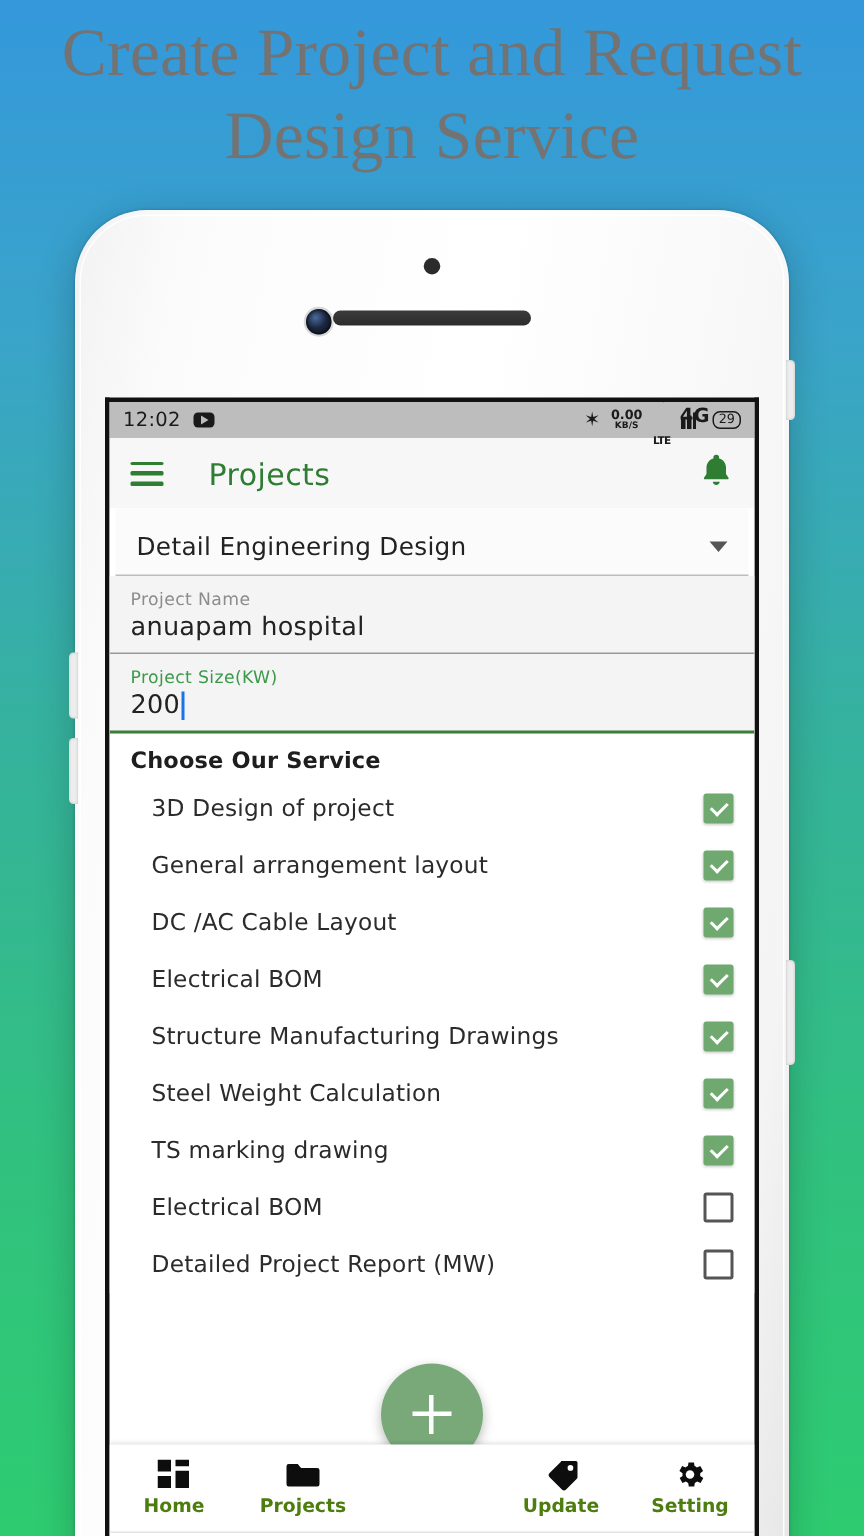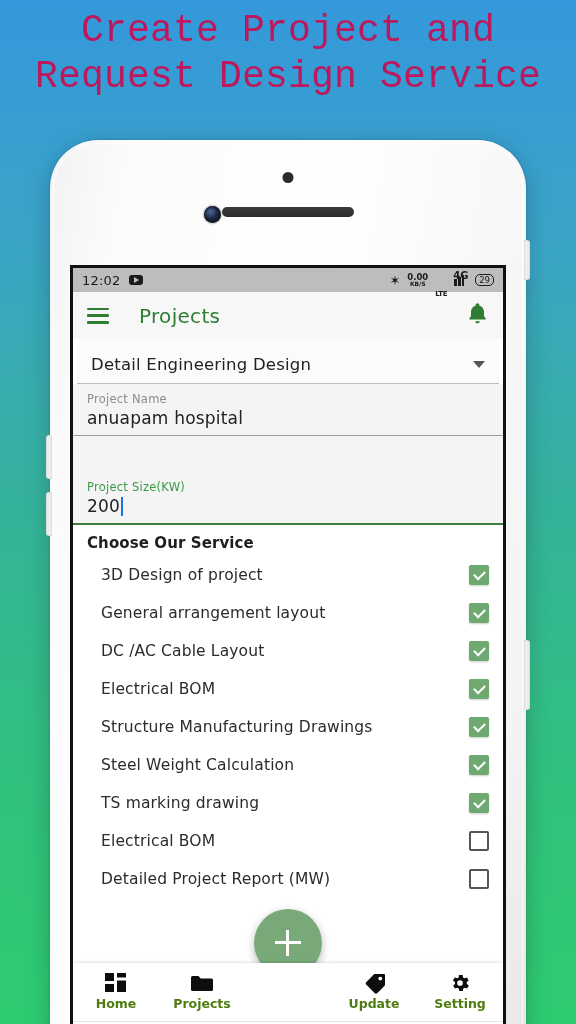--- a/index.html
+++ b/index.html
@@ -6,23 +6,23 @@
   html,body { width:576px; height:1024px; overflow:hidden; }
   body {
     font-family:"DejaVu Sans", sans-serif;
     background:linear-gradient(180deg,#3498db 0%,#3aa4c9 22%,#35b39a 50%,#31c17f 75%,#2ecc71 100%);
     position:relative;
   }
 
   
   .headline{
     position:absolute; top:8px; left:0; width:100%;
-    text-align:center; color:#be185d;
-    font-family:Liberation Mono, monospace;
-    font-size:38px; font-weight:400; line-height:1.22;
+    text-align:center; color:#737373;
+    font-family:Liberation Serif, serif;
+    font-size:45px; font-weight:400; line-height:1.22;
     letter-spacing:.2px;
   }
 
   
   .phone{
     position:absolute; left:50px; top:140px;
     width:476px; height:920px;
     background:linear-gradient(100deg,#f2f2f2 0%,#fbfbfb 12%,#ffffff 45%,#f4f4f4 88%,#e6e6e6 100%);
     border-radius:48px 48px 0 0;
     box-shadow:0 0 2px rgba(0,0,0,.25), 0 6px 26px rgba(0,0,0,.22);
@@ -78,21 +78,21 @@
   .sb-net .n2{ font-size:6px; font-weight:bold; display:block; }
   .sb-volte{ text-align:left; line-height:1; }
   .sb-volte .v1{ font-size:7px; font-weight:bold; display:block; letter-spacing:-.3px;}
   .sb-volte .v2{ font-size:7px; font-weight:bold; display:block; letter-spacing:-.3px;margin-top:21px;}
   .sb-sig{ display:flex; align-items:flex-end; gap:1.2px; height:11px; position:relative; }
   .sb-sig i{ display:block; width:2.6px; background:#1a1a1a; }
   .sb-sig i:nth-child(1){ height:4px; }
   .sb-sig i:nth-child(2){ height:6.5px; }
   .sb-sig i:nth-child(3){ height:9px; }
   .sb-sig i:nth-child(4){ height:11px; }
-  .sb-4g{ position:absolute; top:-5px; left:-1px; font-size:10px; font-weight:bold;text-align:center; }
+  .sb-4g{ position:absolute; top:-5px; left:-1px; font-size:13px; font-weight:bold;text-align:center; }
   .sb-batt{ border:1.4px solid #1a1a1a; border-radius:5px; padding:0 3px;
     font-size:8.5px; height:12px; display:flex; align-items:center; line-height:1;}
 
   
   .appbar{ height:47px; background:#f7f7f7; display:flex; align-items:center; padding:0 14px; }
   .hamburger{ width:22px; height:16px; display:flex; flex-direction:column; justify-content:space-between; cursor:pointer; }
   .hamburger span{ display:block; height:2.5px; background:#2e7d32; border-radius:1px; }
   .app-title{ margin-left:30px; color:#2e7d32; font-size:20px; letter-spacing:.3px; }
   .bell{ margin-left:auto; color:#2e7d32; }
 
@@ -107,21 +107,21 @@
   }
   .drop-value{ font-size:16.5px; color:#222; letter-spacing:.2px; }
   .caret{ margin-left:auto; width:0; height:0;
     border-left:6px solid transparent; border-right:6px solid transparent;
     border-top:7px solid #555; }
 
   .field{ padding:8px 14px 7px 14px; background:#f4f4f4;
     border-bottom:1px solid #9a9a9a; }
   .field.focused{ border-bottom:2px solid #3b7d3b; }
   .field-label{ font-size:11.5px; color:#8c8c8c; letter-spacing:.25px; }
-  .field.focused .field-label{ color:#3b9a4a;margin-top:36px; }
+  .field.focused .field-label{ color:#3b9a4a; }
   .field-value{ font-size:17px; color:#222; margin-top:2px; letter-spacing:.2px;
     display:flex; align-items:center; }
   .caret-bar{ display:inline-block; width:2px; height:19px; background:#1a73e8; margin-left:1px; }
 
   .section-title{ font-size:15px; font-weight:bold; color:#1e1e1e;
     padding:9px 14px 4px 14px; letter-spacing:.1px; }
 
   .svc-list{ padding:0 14px; }
   .svc{ display:flex; align-items:center; min-height:38px; padding:2px 0; }
   .svc-label{ font-size:15.5px; color:#2b2b2b; line-height:1.22; padding-left:14px;

